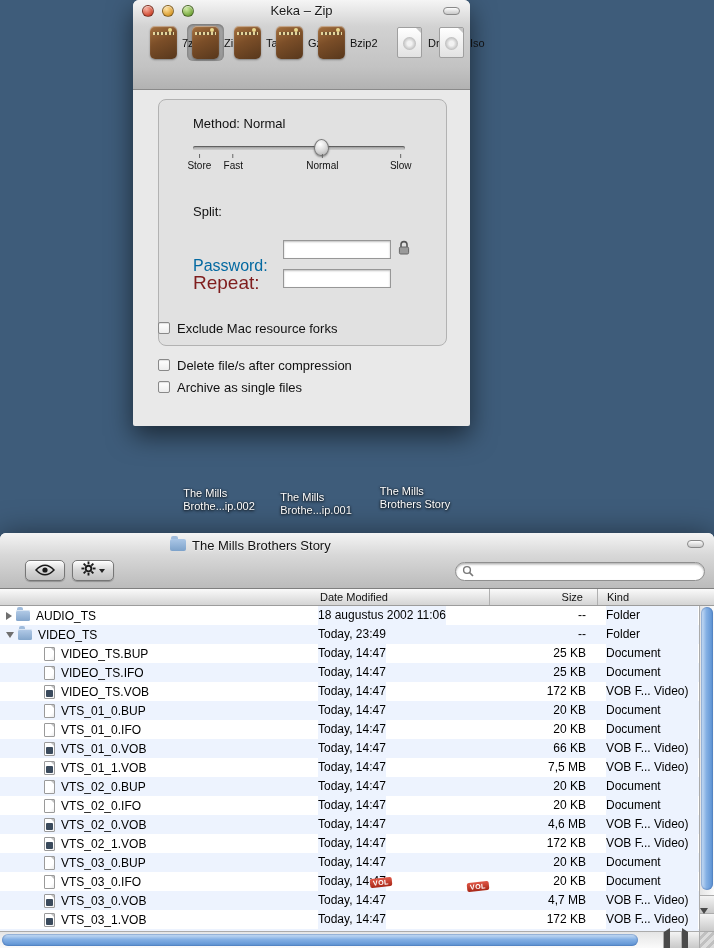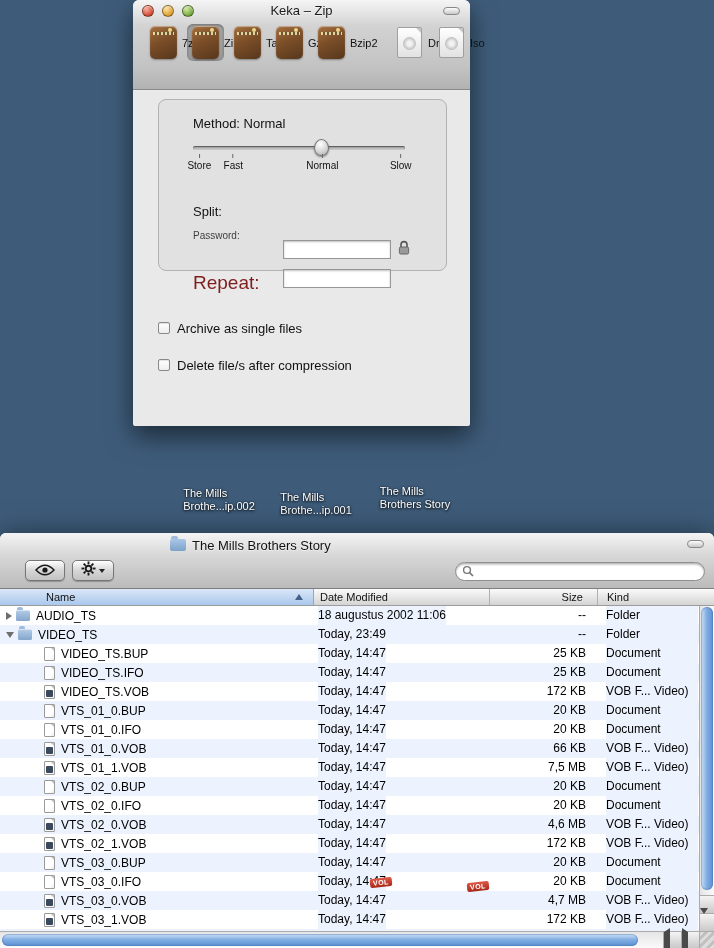--- a/index.html
+++ b/index.html
@@ -33,21 +33,21 @@
   .f-kind-zipper .tb-icon::before { content:""; position:absolute; left:3px; right:3px; top:6px; height:3px;
           background:repeating-linear-gradient(90deg,#e3d49c 0 2px,#6e5433 2px 4px); }
   .f-kind-zipper .tb-icon::after { content:""; position:absolute; right:5px; top:2px; width:4px; height:4px; border-radius:50%; background:#e8d88e; }
   .f-kind-doc .tb-icon { display:block; width:25px; height:31px; margin:1px; box-sizing:border-box; position:relative;
           background:linear-gradient(#ffffff,#e2e2e2); border:1px solid #9f9f9f; border-radius:2px; }
   .f-kind-doc .tb-icon::before { content:""; position:absolute; top:0; right:0; border-top:5px solid #c6c6c6; border-left:5px solid transparent; }
   .f-kind-doc .tb-icon::after { content:""; position:absolute; left:5px; top:9px; width:13px; height:13px; border-radius:50%;
           background:radial-gradient(circle,#f2f2f2 25%,#bdbdbd 70%); }
 
   .keka-body { position:absolute; top:90px; left:0; right:0; bottom:0; }
-  .keka-panel { position:absolute; left:25px; top:9px; width:289px; height:172px; background:#e1e1e1;
+  .keka-panel { position:absolute; left:25px; top:9px; width:289px; height:247px; background:#e1e1e1;
           border:1px solid #b2b2b2; border-radius:8px; box-sizing:border-box; }
   .method-label { position:absolute; left:34px; top:16px; font-size:13px; color:#111; }
 
   .slider { position:absolute; left:34px; top:38px; width:212px; height:38px; }
   .slider-track { position:absolute; top:8px; left:0; right:0; height:4px; border-radius:2px;
           background:linear-gradient(#9c9c9c,#cdcdcd); box-shadow:inset 0 1px 1px rgba(0,0,0,.45); }
   .slider-thumb { position:absolute; top:1px; width:15px; height:17px; margin-left:-8px; border:1px solid #777; box-sizing:border-box;
           background:radial-gradient(circle at 40% 28%,#ffffff,#d6d6d6 55%,#ababab); border-radius:50% 50% 46% 46% / 55% 55% 45% 45%;
           box-shadow:0 1px 2px rgba(0,0,0,.4); }
   .slider-stops { position:absolute; inset:0; }
@@ -56,21 +56,21 @@
   .stop-label { font-size:10px; color:#111; margin-top:2px; white-space:nowrap; }
 
   .split-label { position:absolute; left:34px; top:104px; font-size:13px; color:#111; }
   .combo { position:absolute; left:124px; top:101px; width:131px; height:21px; background:#fff; border:1px solid #8f8f8f;
           box-sizing:border-box; box-shadow:inset 0 1px 2px rgba(0,0,0,.2); display:flex; }
   .combo-value { flex:1; font-size:12px; line-height:19px; padding-left:5px; color:#000; }
   .combo-btn { width:17px; border-left:1px solid #9a9a9a; background:linear-gradient(#eef3fa,#b9cbe4);
           display:flex; align-items:center; justify-content:center; }
   .combo-arrow { width:0; height:0; border-left:4px solid transparent; border-right:4px solid transparent; border-top:5px solid #223; }
 
-  .pw-label { position:absolute; left:34px; top:130px; font-size:10px; color:#404040; }
+  .pw-label { position:absolute; left:34px; top:157px; font-size:16px; color:#0369a1; }
   .pw-field { position:absolute; left:124px; top:140px; width:108px; height:19px; background:#fff; border:1px solid #979797;
           box-sizing:border-box; box-shadow:inset 0 1px 2px rgba(0,0,0,.25); font-size:12px; padding:0 4px; outline:none; }
   .lock { position:absolute; left:238px; top:140px; }
   .rp-label { position:absolute; left:34px; top:172px; font-size:19px; color:#7f1d1d; }
   .rp-field { position:absolute; left:124px; top:169px; width:108px; height:19px; background:#fff; border:1px solid #979797;
           box-sizing:border-box; box-shadow:inset 0 1px 2px rgba(0,0,0,.25); font-size:12px; padding:0 4px; outline:none; }
 
   .keka-checks { position:absolute; left:25px; top:230px; }
   .check-row { display:flex; align-items:center; font-size:13px; color:#111; height:16px; }
   .keka-checks label:nth-of-type(2) { margin-top:21px; }
@@ -316,29 +316,33 @@
             <rect x="2.4" y="7" width="9.2" height="7" rx="1.3" fill="#9a9a9a" stroke="#666"></rect>
           </svg>
         </span>
 
         <div class="rp-label">Repeat:</div>
         <input class="rp-field" type="password" value="" style="">
       </div>
 
       <div class="keka-checks">
 
+          <label class="check-row f-checked-false">
+            <span class="cbox"></span>
+            <span>Exclude Mac resource forks</span>
+          </label>
+
+          <label class="check-row f-checked-false">
+            <span class="cbox"></span>
+            <span>Delete file/s after compression</span>
+          </label>
 
           <label class="check-row f-checked-false">
             <span class="cbox"></span>
             <span>Archive as single files</span>
-          </label>
-
-          <label class="check-row f-checked-false">
-            <span class="cbox"></span>
-            <span>Delete file/s after compression</span>
           </label>
         </div>
     </div>
   </div>
 
   <div class="finder">
     <div class="finder-chrome">
       <div class="finder-title">
         <span class="title-folder"></span>
         <span>The Mills Brothers Story</span>
@@ -377,24 +381,20 @@
           <svg width="12" height="12" viewBox="0 0 12 12">
             <circle cx="5" cy="5" r="3.4" fill="none" stroke="#777" stroke-width="1.4"></circle>
             <line x1="7.6" y1="7.6" x2="11" y2="11" stroke="#777" stroke-width="1.6"></line>
           </svg>
         </span>
         <input type="text" value="" style="">
       </div>
     </div>
 
     <div class="list-header">
-      <div class="hdr hdr-name">
-        <span>Name</span>
-        <span class="sort-arrow"></span>
-      </div>
       <div class="hdr hdr-date">Date Modified</div>
       <div class="hdr hdr-size">Size</div>
       <div class="hdr hdr-kind">Kind</div>
     </div>
 
     <div class="list">
 
         <div class="frow f-icon-folder f-indent-0 f-disclosure-collapsed">
           <div class="c-name">
             <span class="tri"></span>

